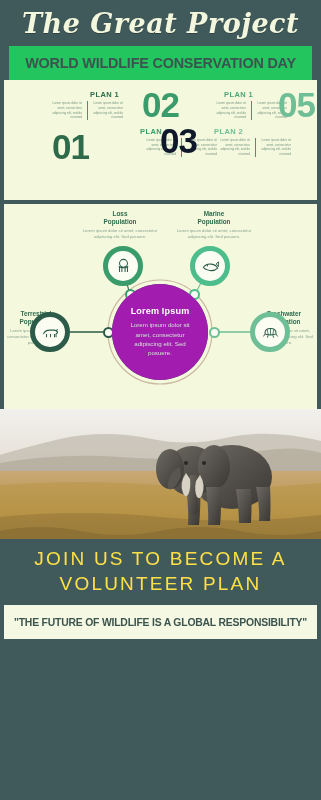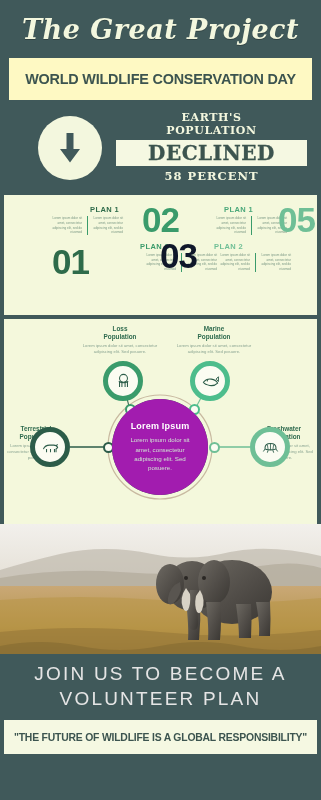--- a/index.html
+++ b/index.html
@@ -5,34 +5,34 @@
   * { margin:0; padding:0; box-sizing:border-box; }
   html,body { width:321px; height:800px; }
   body {
     font-family:"Liberation Sans", sans-serif;
     background:#40595a;
     overflow:hidden;
   }
   .poster { position:relative; width:321px; height:800px; background:#40595a; }
 
   
-  .header { height:58px; display:flex; align-items:center; justify-content:center; }
+  .header { height:46px; display:flex; align-items:center; justify-content:center; }
   .brand-title {
     font-family:"DejaVu Serif", serif;
     font-style:italic;
     font-weight:bold;
     font-size:27px;
     color:#f3f7de;
     letter-spacing:0.5px;
     text-shadow:0 1px 0 rgba(0,0,0,.25);
   }
   .title-banner {
     margin:0 9px;
-    height:42px;
-    background:#fef9c3;
+    height:34px;
+    background:#22c55e;
     display:flex; align-items:center; justify-content:center;
   }
   .title-banner span {
     font-size:14.4px; font-weight:bold; color:#3c544f;
     letter-spacing:-0.2px;
   }
 
   
   .declined-wrap {
     height:95px; display:flex; align-items:center;
@@ -115,21 +115,21 @@
   .dot {
     position:absolute; border-radius:50%; background:#fbfcf2;
   }
 
   
   .photo { position:relative; width:321px; height:130px; overflow:hidden; }
 
   
   .cta {
     height:66px; display:flex; flex-direction:column;
-    align-items:center; justify-content:center; color:#e5e5e5;
+    align-items:center; justify-content:center; color:#fde047;
   }
   .cta-line {
     font-size:19px; letter-spacing:2.2px; font-weight:300;
     font-family:"Liberation Sans", sans-serif; line-height:1.3;
   }
   .footer-banner {
     margin:0 4px; height:34px; background:#f5f8e2;
     display:flex; align-items:center; justify-content:center;
   }
   .footer-banner span {
@@ -142,37 +142,20 @@
 <div class="poster">
 
   <div class="header">
     <div class="brand-title">The Great Project</div>
   </div>
 
   <div class="title-banner">
     <span>WORLD WILDLIFE CONSERVATION DAY</span>
   </div>
 
-  <div class="declined-wrap">
-    <div class="arrow-circle">
-      <svg class="arrow-glyph" viewBox="0 0 26 30">
-        <path d="M9.5 0 h7 v16 h6.5 L13 29.5 L3 16 h6.5 Z" fill="#40595a"></path>
-      </svg>
-    </div>
-    <div class="declined-texts">
-      <div class="earths-pop">
-        <div>EARTH'S</div>
-        <div>POPULATION</div>
-      </div>
-      <div class="declined-bar">
-        <span>DECLINED</span>
-      </div>
-      <div class="percent-line">58 PERCENT</div>
-    </div>
-  </div>
 
   <div class="plans">
     <div class="plan-grid">
 
       <div class="plan-cell" style="left:22px; top:4px;">
         <div class="plan-label" style="color:#2e6b4a; margin-left:44px;">PLAN 1</div>
         <div class="plan-cols">
           <div class="plan-col">Lorem ipsum dolor sit amet, consectetur adipiscing elit, sed do eiusmod</div>
           <div class="plan-col right">Lorem ipsum dolor sit amet, consectetur adipiscing elit, sed do eiusmod</div>
         </div>

